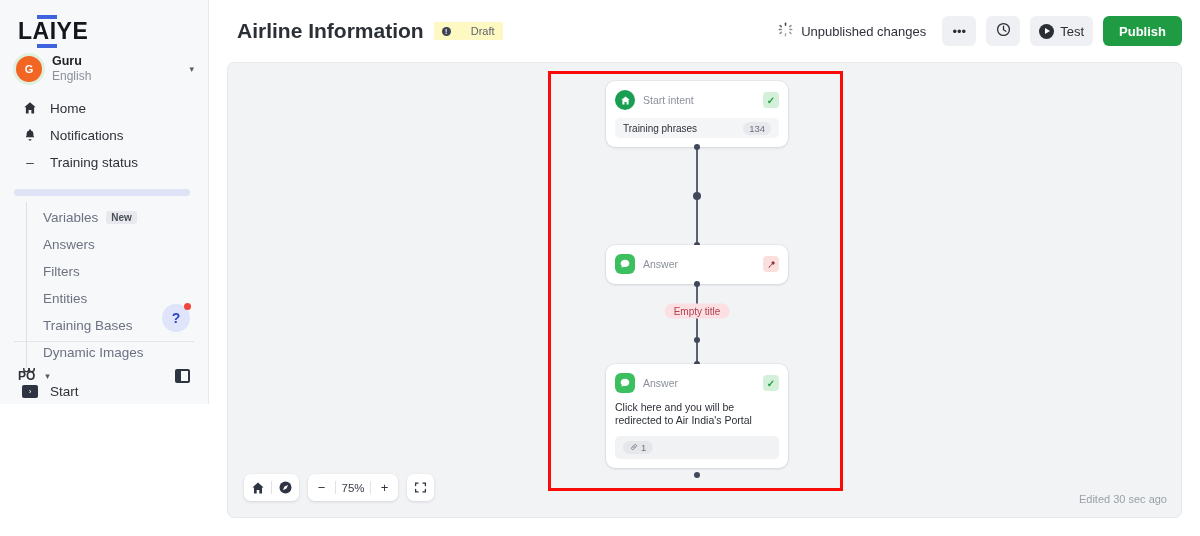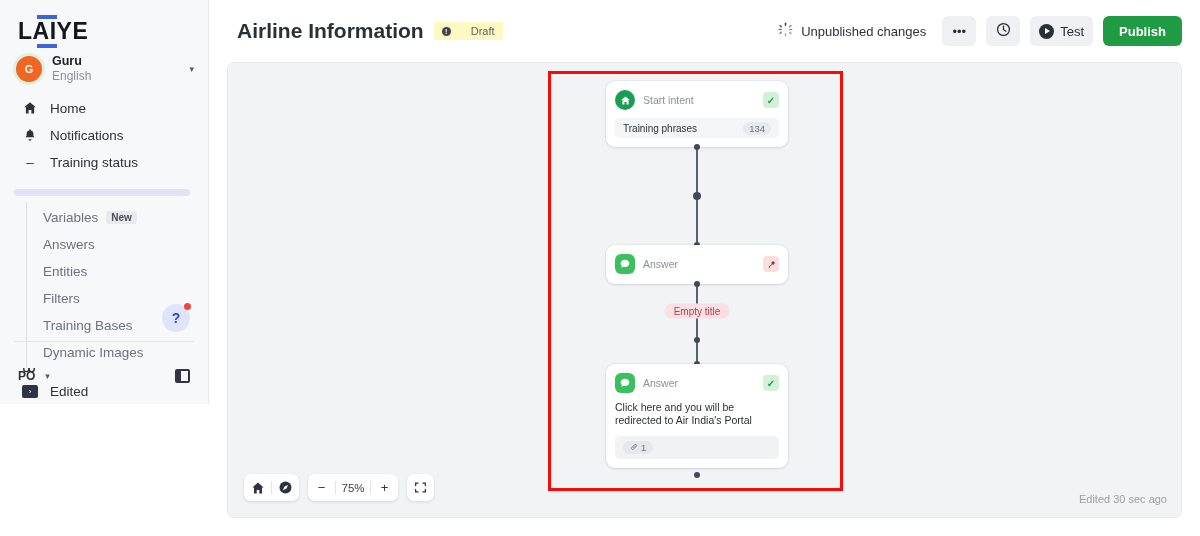--- a/index.html
+++ b/index.html
@@ -324,24 +324,24 @@
 
     <div class="sub-nav">
       <div class="sub-item">
         <span>Variables</span>
         <span class="badge-new">New</span>
       </div>
       <div class="sub-item">
         <span>Answers</span>
       </div>
       <div class="sub-item">
+        <span>Filters</span>
+      </div>
+      <div class="sub-item">
         <span>Entities</span>
-      </div>
-      <div class="sub-item">
-        <span>Filters</span>
       </div>
       <div class="sub-item">
         <span>Training Bases</span>
       </div>
       <div class="sub-item">
         <span>Dynamic Images</span>
       </div>
     </div>
 
     <div class="clipped-row">
@@ -349,21 +349,21 @@
         <svg width="14" height="14" viewBox="0 0 16 16">
             <circle cx="5" cy="8" r="3" fill="none" stroke="#2e3138" stroke-width="1.6"></circle>
             <circle cx="11" cy="8" r="3" fill="none" stroke="#2e3138" stroke-width="1.6"></circle>
           </svg>
       </span>
       <span>&nbsp;</span>
     </div>
 
     <div class="trace-row">
       <span class="trace-ico">›</span>
-      <span>Edited</span>
+      <span>Start</span>
     </div>
 
     <div class="help-fab">
       <span>?</span>
       <span class="help-dot"></span>
     </div>
 
     <div class="side-divider"></div>
 
     <div class="sidebar-footer">

